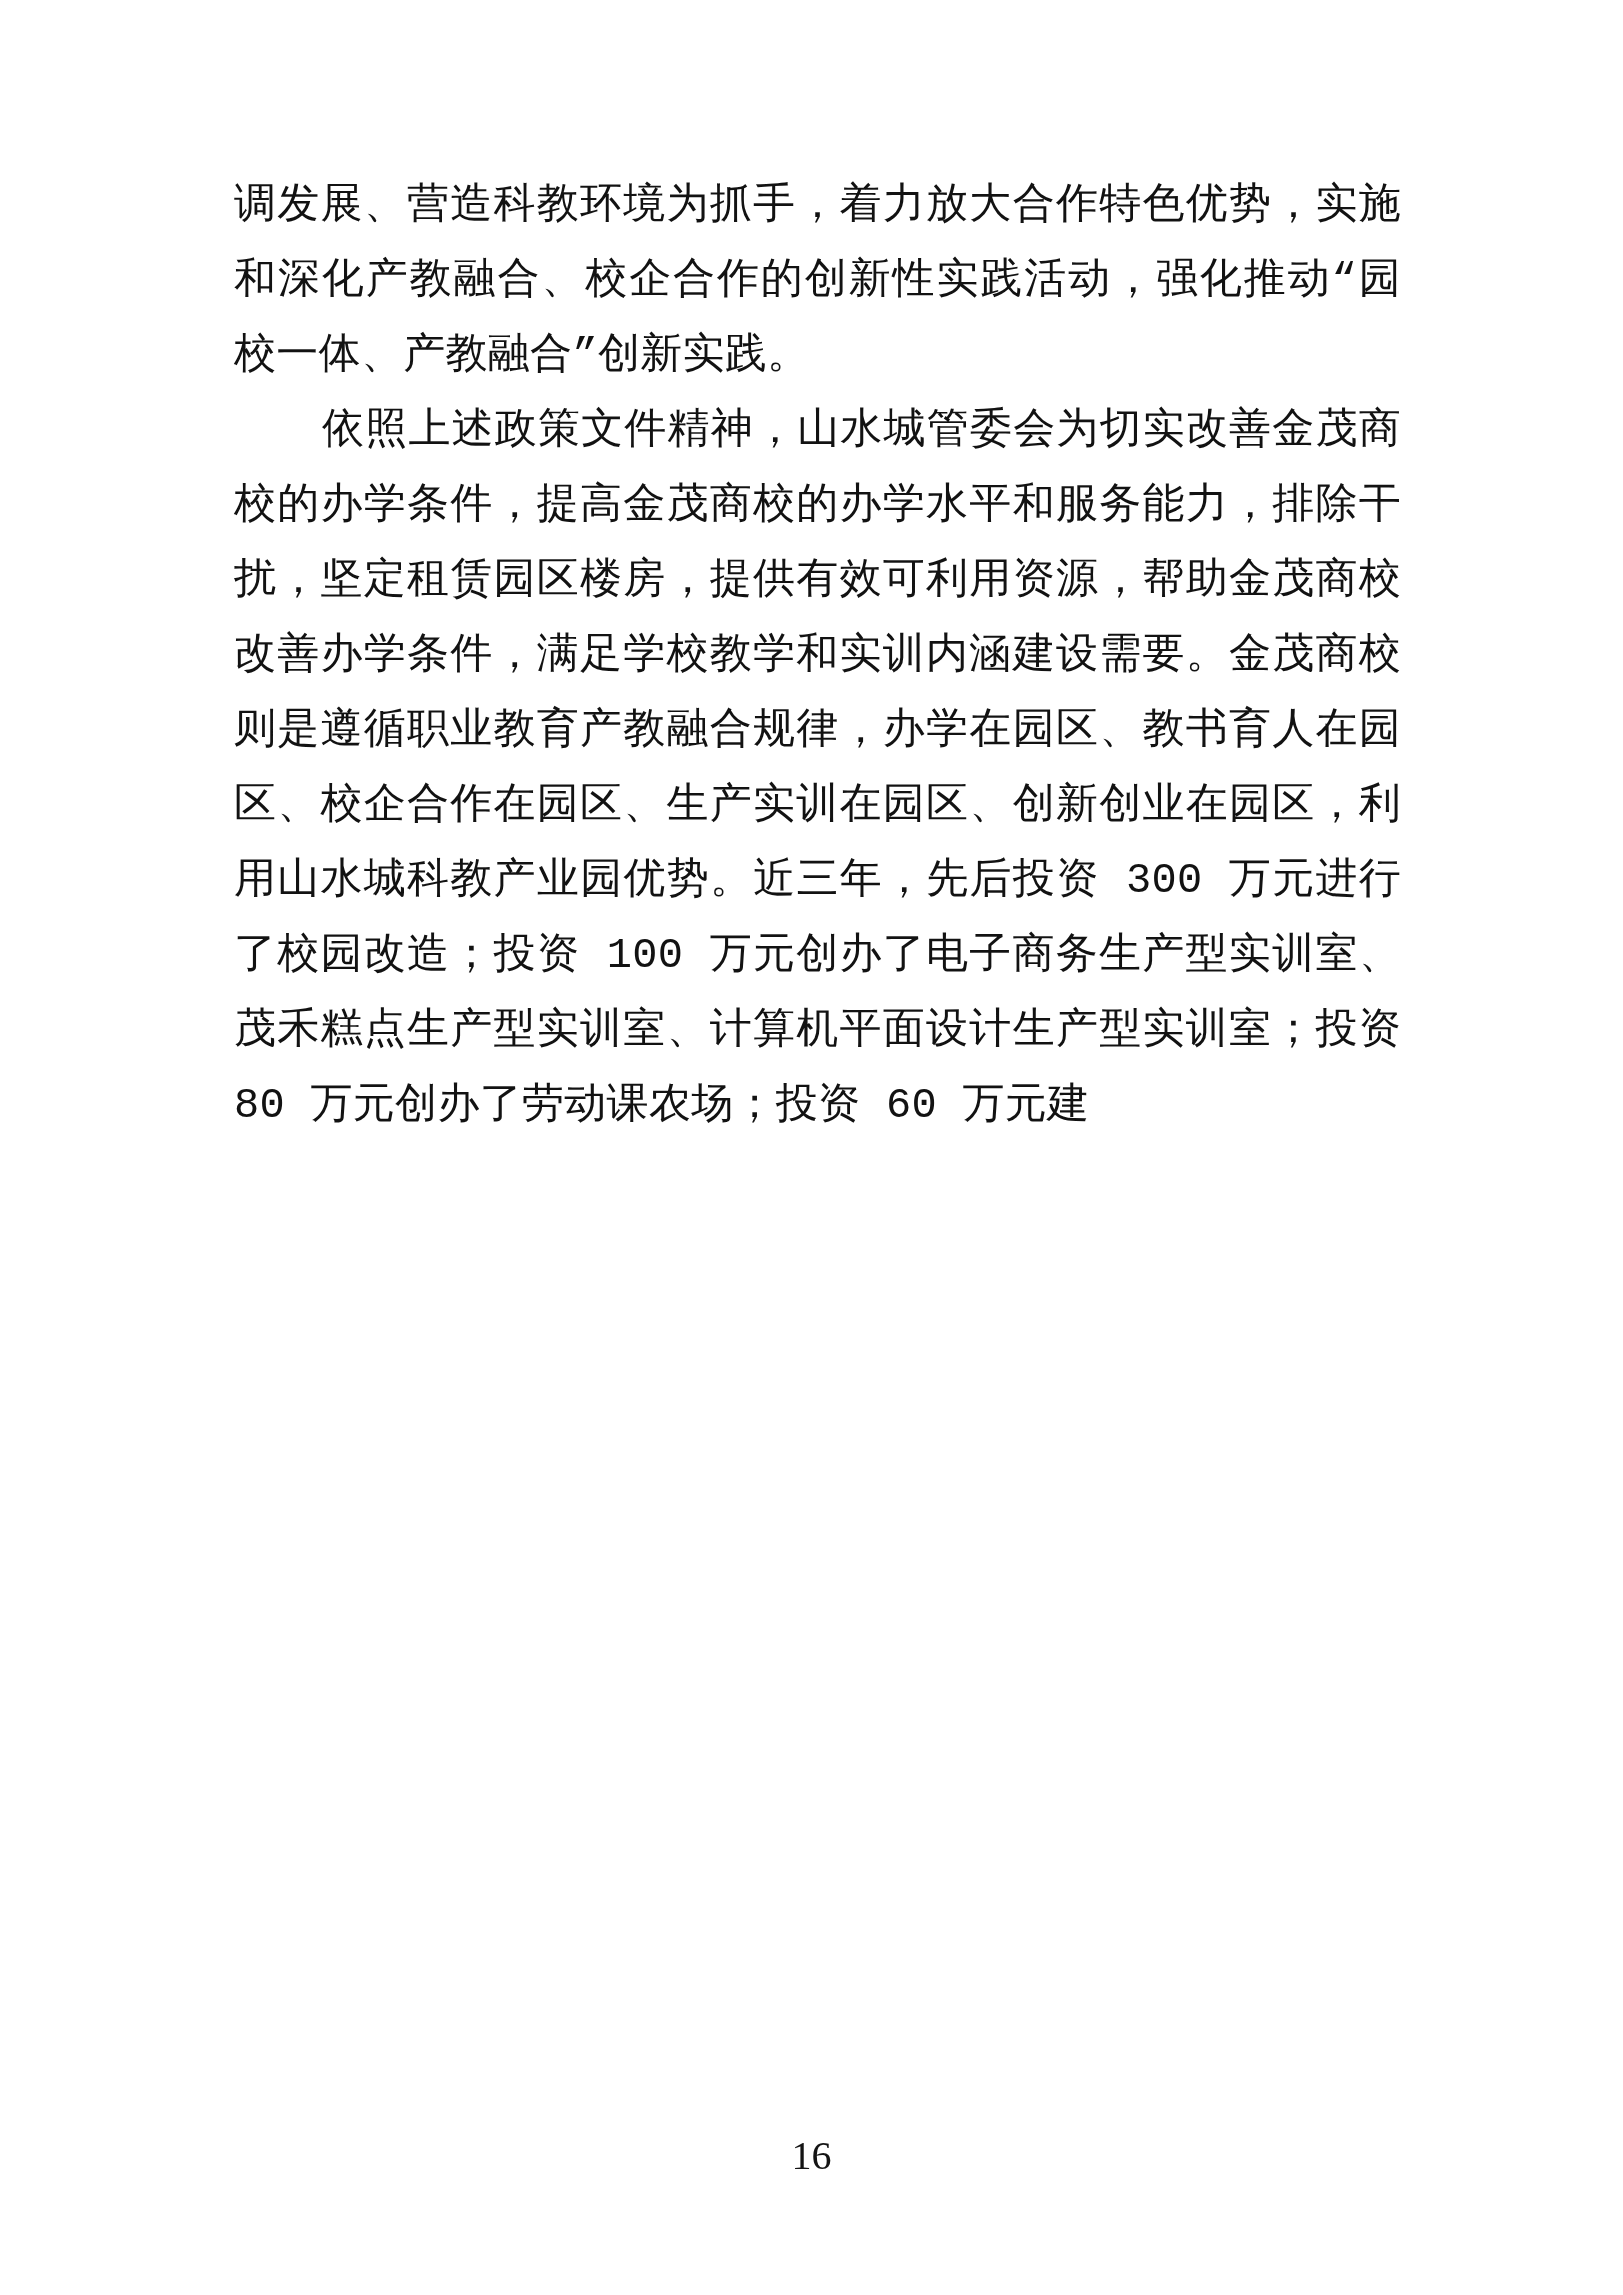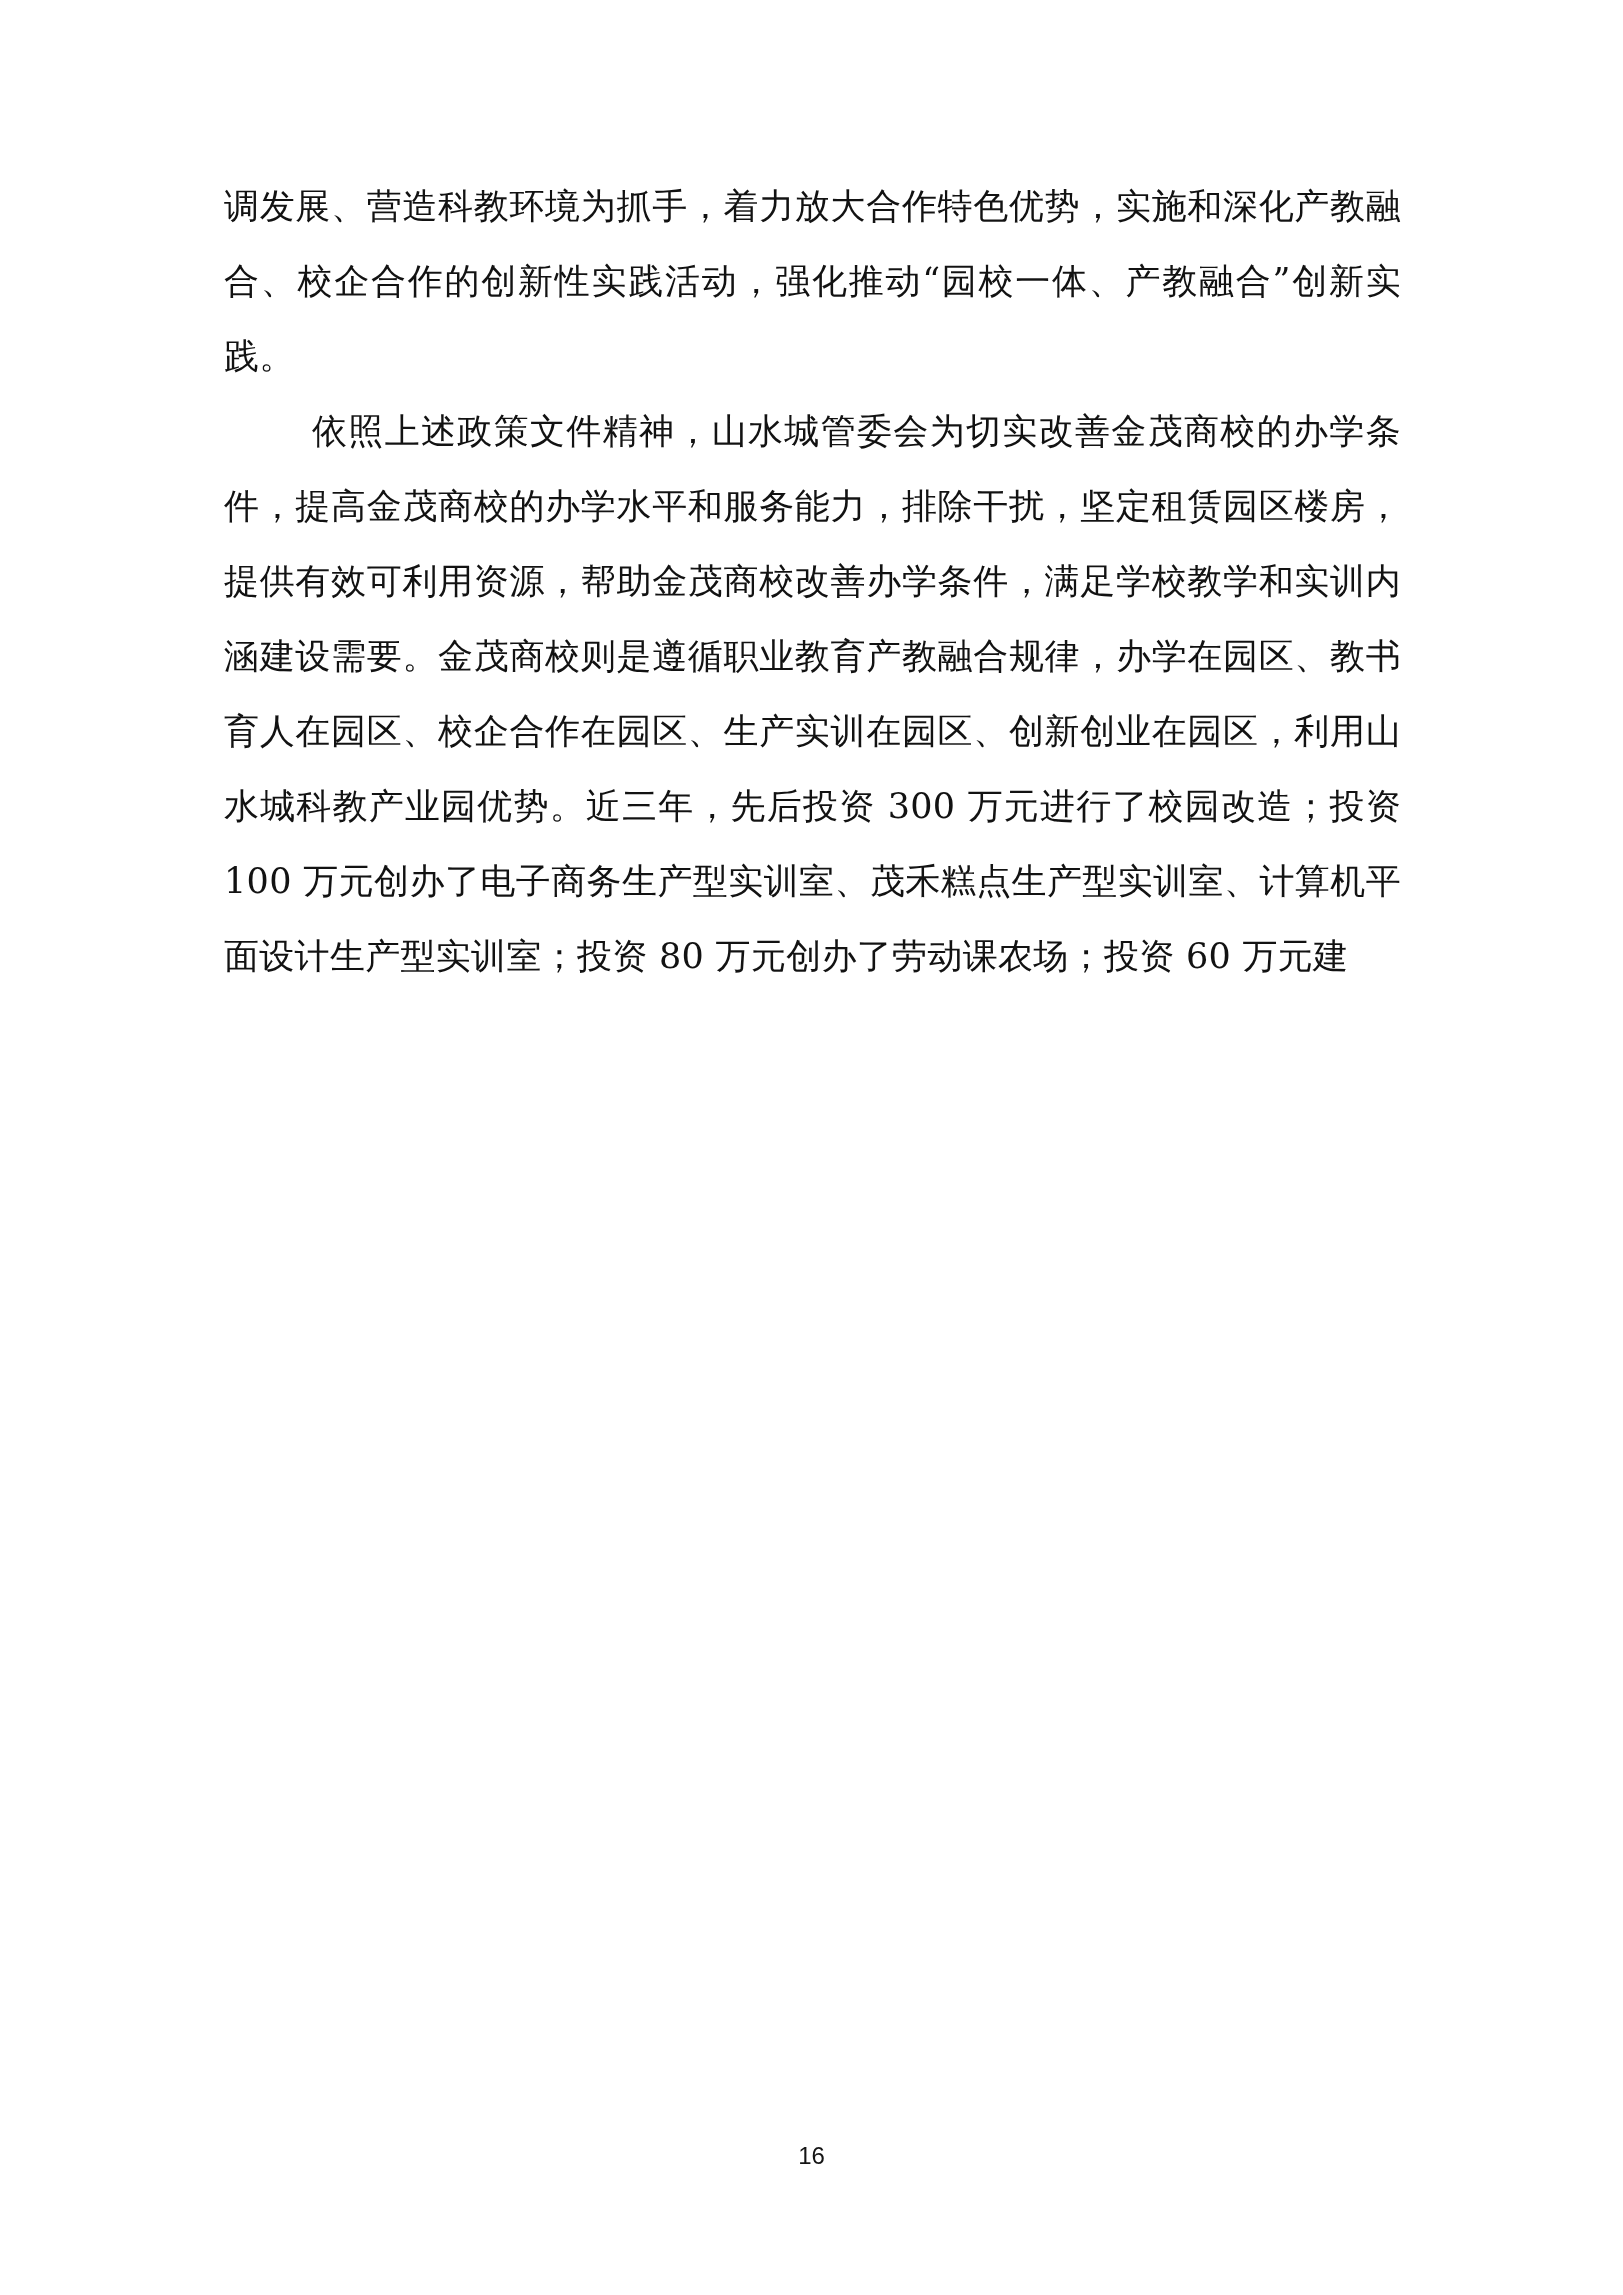--- a/index.html
+++ b/index.html
@@ -22,44 +22,45 @@
     height: 2295px;
     background: #ffffff;
   }
   .content {
     position: absolute;
     top: 169px;
     left: 220px;
     width: 1181px;
   }
   .para {
-    font-size: 35px;
+    font-size: 42px;
     line-height: 75px;
     letter-spacing: 0.3px;
     text-align: justify;
     text-justify: inter-ideograph;
-    margin: 0 0 0 4px;
+    margin: 0 0 0 14px;
     color: #121212;
     word-break: break-all;
+    font-family: Liberation Mono, monospace;
   }
   .para.indent {
     text-indent: 88px;
   }
   .footer {
     position: absolute;
     top: 2140px;
     left: 0;
     width: 1623px;
     text-align: center;
   }
   .page-number {
-    font-size: 24px;
+    font-size: 40px;
     line-height: 31px;
     color: #141414;
-    font-family: Liberation Sans, sans-serif;
+    font-family: Liberation Serif, serif;
   }
 </style>
 </head>
 <body>
 
 <div class="page">
   <div class="content">
     <p class="para">调发展、营造科教环境为抓手，着力放大合作特色优势，实施和深化产教融合、校企合作的创新性实践活动，强化推动“园校一体、产教融合”创新实践。</p>
     <p class="para indent">依照上述政策文件精神，山水城管委会为切实改善金茂商校的办学条件，提高金茂商校的办学水平和服务能力，排除干扰，坚定租赁园区楼房，提供有效可利用资源，帮助金茂商校改善办学条件，满足学校教学和实训内涵建设需要。金茂商校则是遵循职业教育产教融合规律，办学在园区、教书育人在园区、校企合作在园区、生产实训在园区、创新创业在园区，利用山水城科教产业园优势。近三年，先后投资 300 万元进行了校园改造；投资 100 万元创办了电子商务生产型实训室、茂禾糕点生产型实训室、计算机平面设计生产型实训室；投资 80 万元创办了劳动课农场；投资 60 万元建</p>
   </div>

